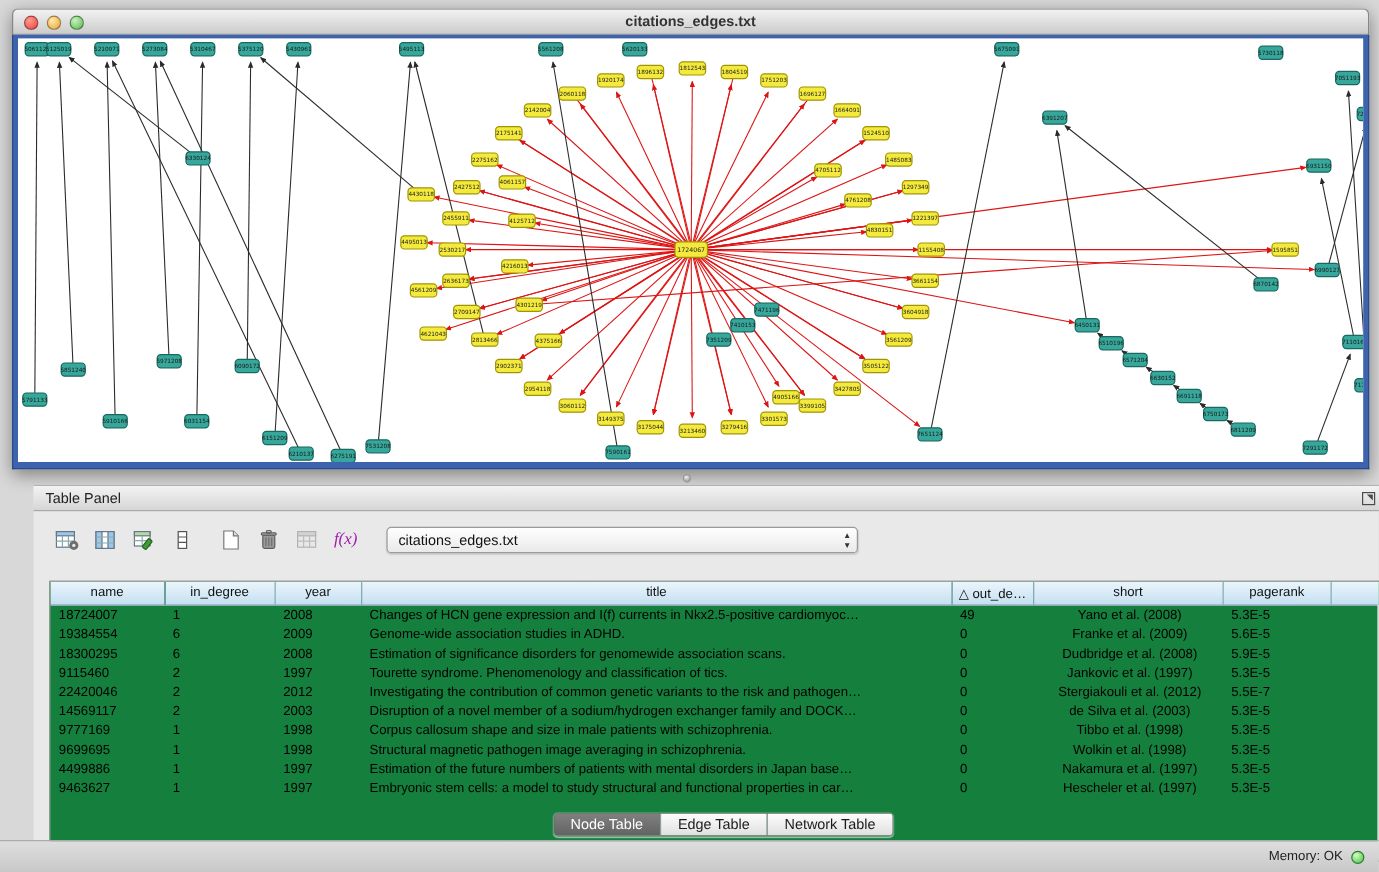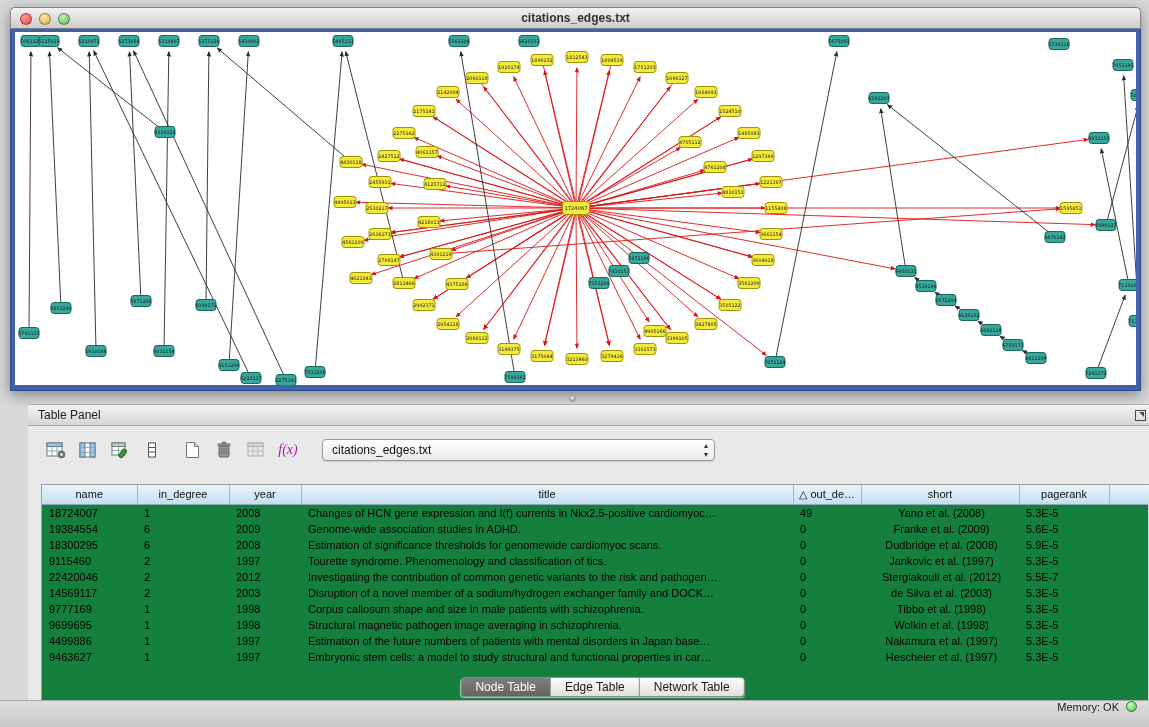--- a/index.html
+++ b/index.html
@@ -83,21 +83,21 @@
           display:flex; height:20px; border:1px solid #8d8d8d; border-radius:4px; overflow:hidden;
           box-shadow:0 1px 1px rgba(255,255,255,.6); }
   .tab { padding:4px 14px; font-size:12px; display:flex; align-items:center;
          background:linear-gradient(#fdfdfd,#e0e0e0); color:#1a1a1a; border-right:1px solid #9a9a9a; }
   .tab:last-child { border-right:none; }
   .tab.active { background:linear-gradient(#808080,#636363); color:#fff; }
 
   
   .statusbar { position:absolute; left:0; top:700px; width:1149px; height:27px;
                background:linear-gradient(#dedede,#c8c8c8); border-top:1px solid #ababab;
-               display:flex; justify-content:flex-end; gap:7px;
+               display:flex; align-items:center; justify-content:flex-end; gap:7px;
                padding-right:12px; font-size:11px; color:#222;padding-left:29px; }
   .mem-dot { width:11px; height:11px; border-radius:50%; border:1px solid #2c7a2c;
              background:radial-gradient(circle at 35% 30%, #d6fcc8, #3fc43f); }
 </style>
 </head>
 <body>
 
 <div class="net-window">
   <div class="titlebar">
     <div class="traffic">
@@ -721,21 +721,21 @@
             <td>Genome-wide association studies in ADHD.</td>
             <td>0</td>
             <td class="c-center">Franke et al. (2009)</td>
             <td>5.6E-5</td>
             <td></td>
           </tr>
           <tr>
             <td>18300295</td>
             <td>6</td>
             <td>2008</td>
-            <td>Estimation of significance thresholds for genomewide cardiomyoc scans.</td>
+            <td>Estimation of significance disorders for genomewide association scans.</td>
             <td>0</td>
             <td class="c-center">Dudbridge et al. (2008)</td>
             <td>5.9E-5</td>
             <td></td>
           </tr>
           <tr>
             <td>9115460</td>
             <td>2</td>
             <td>1997</td>
             <td>Tourette syndrome. Phenomenology and classification of tics.</td>

